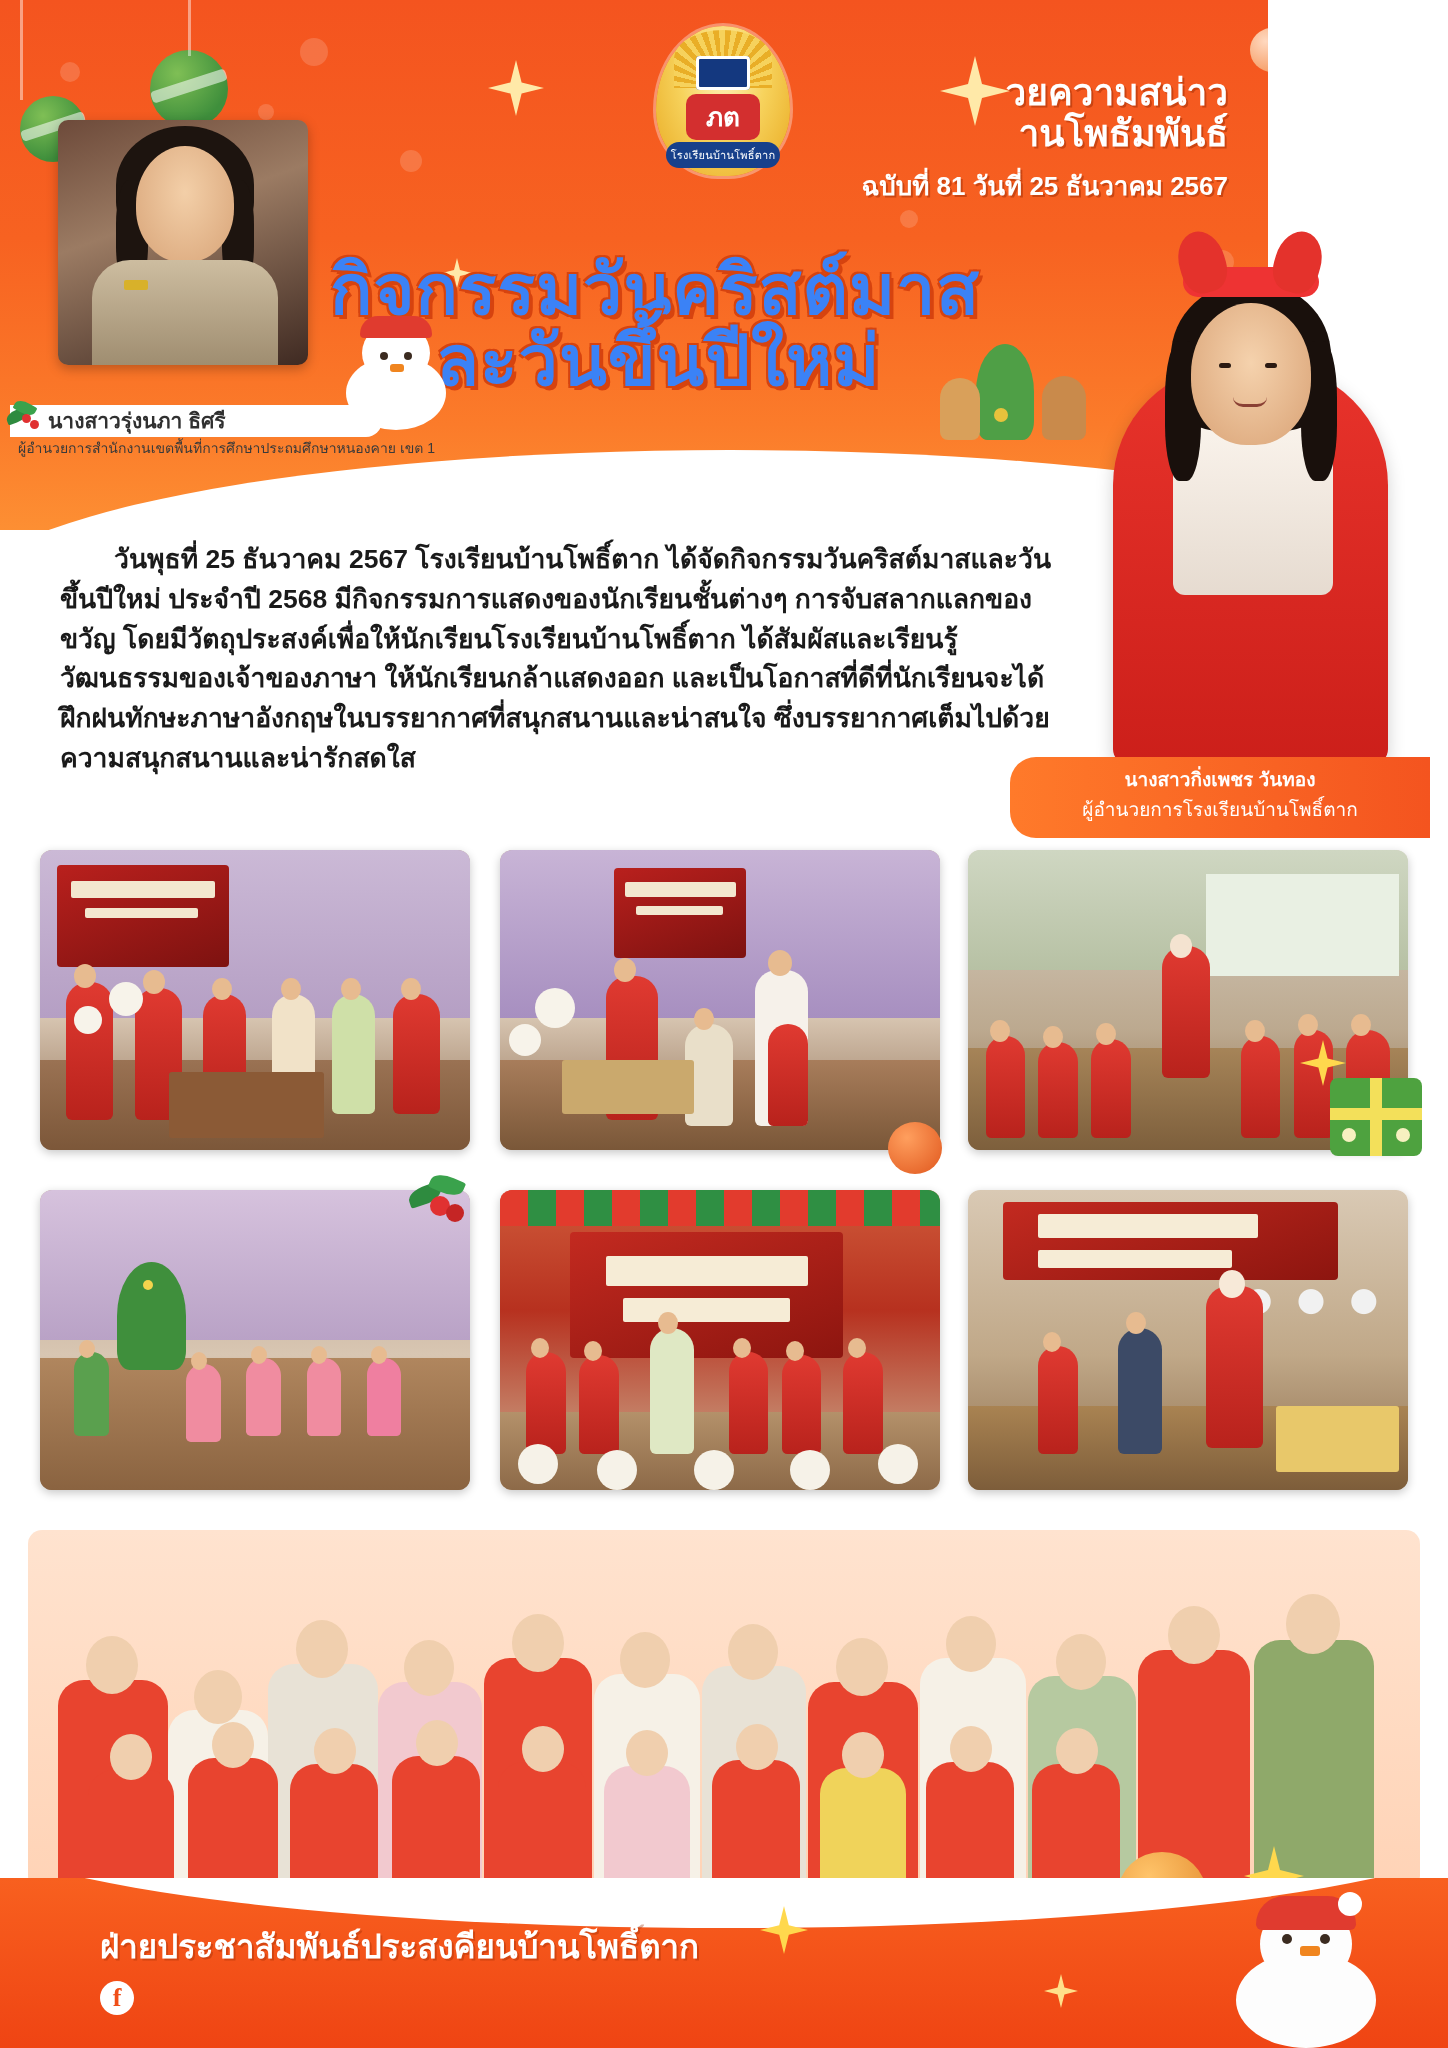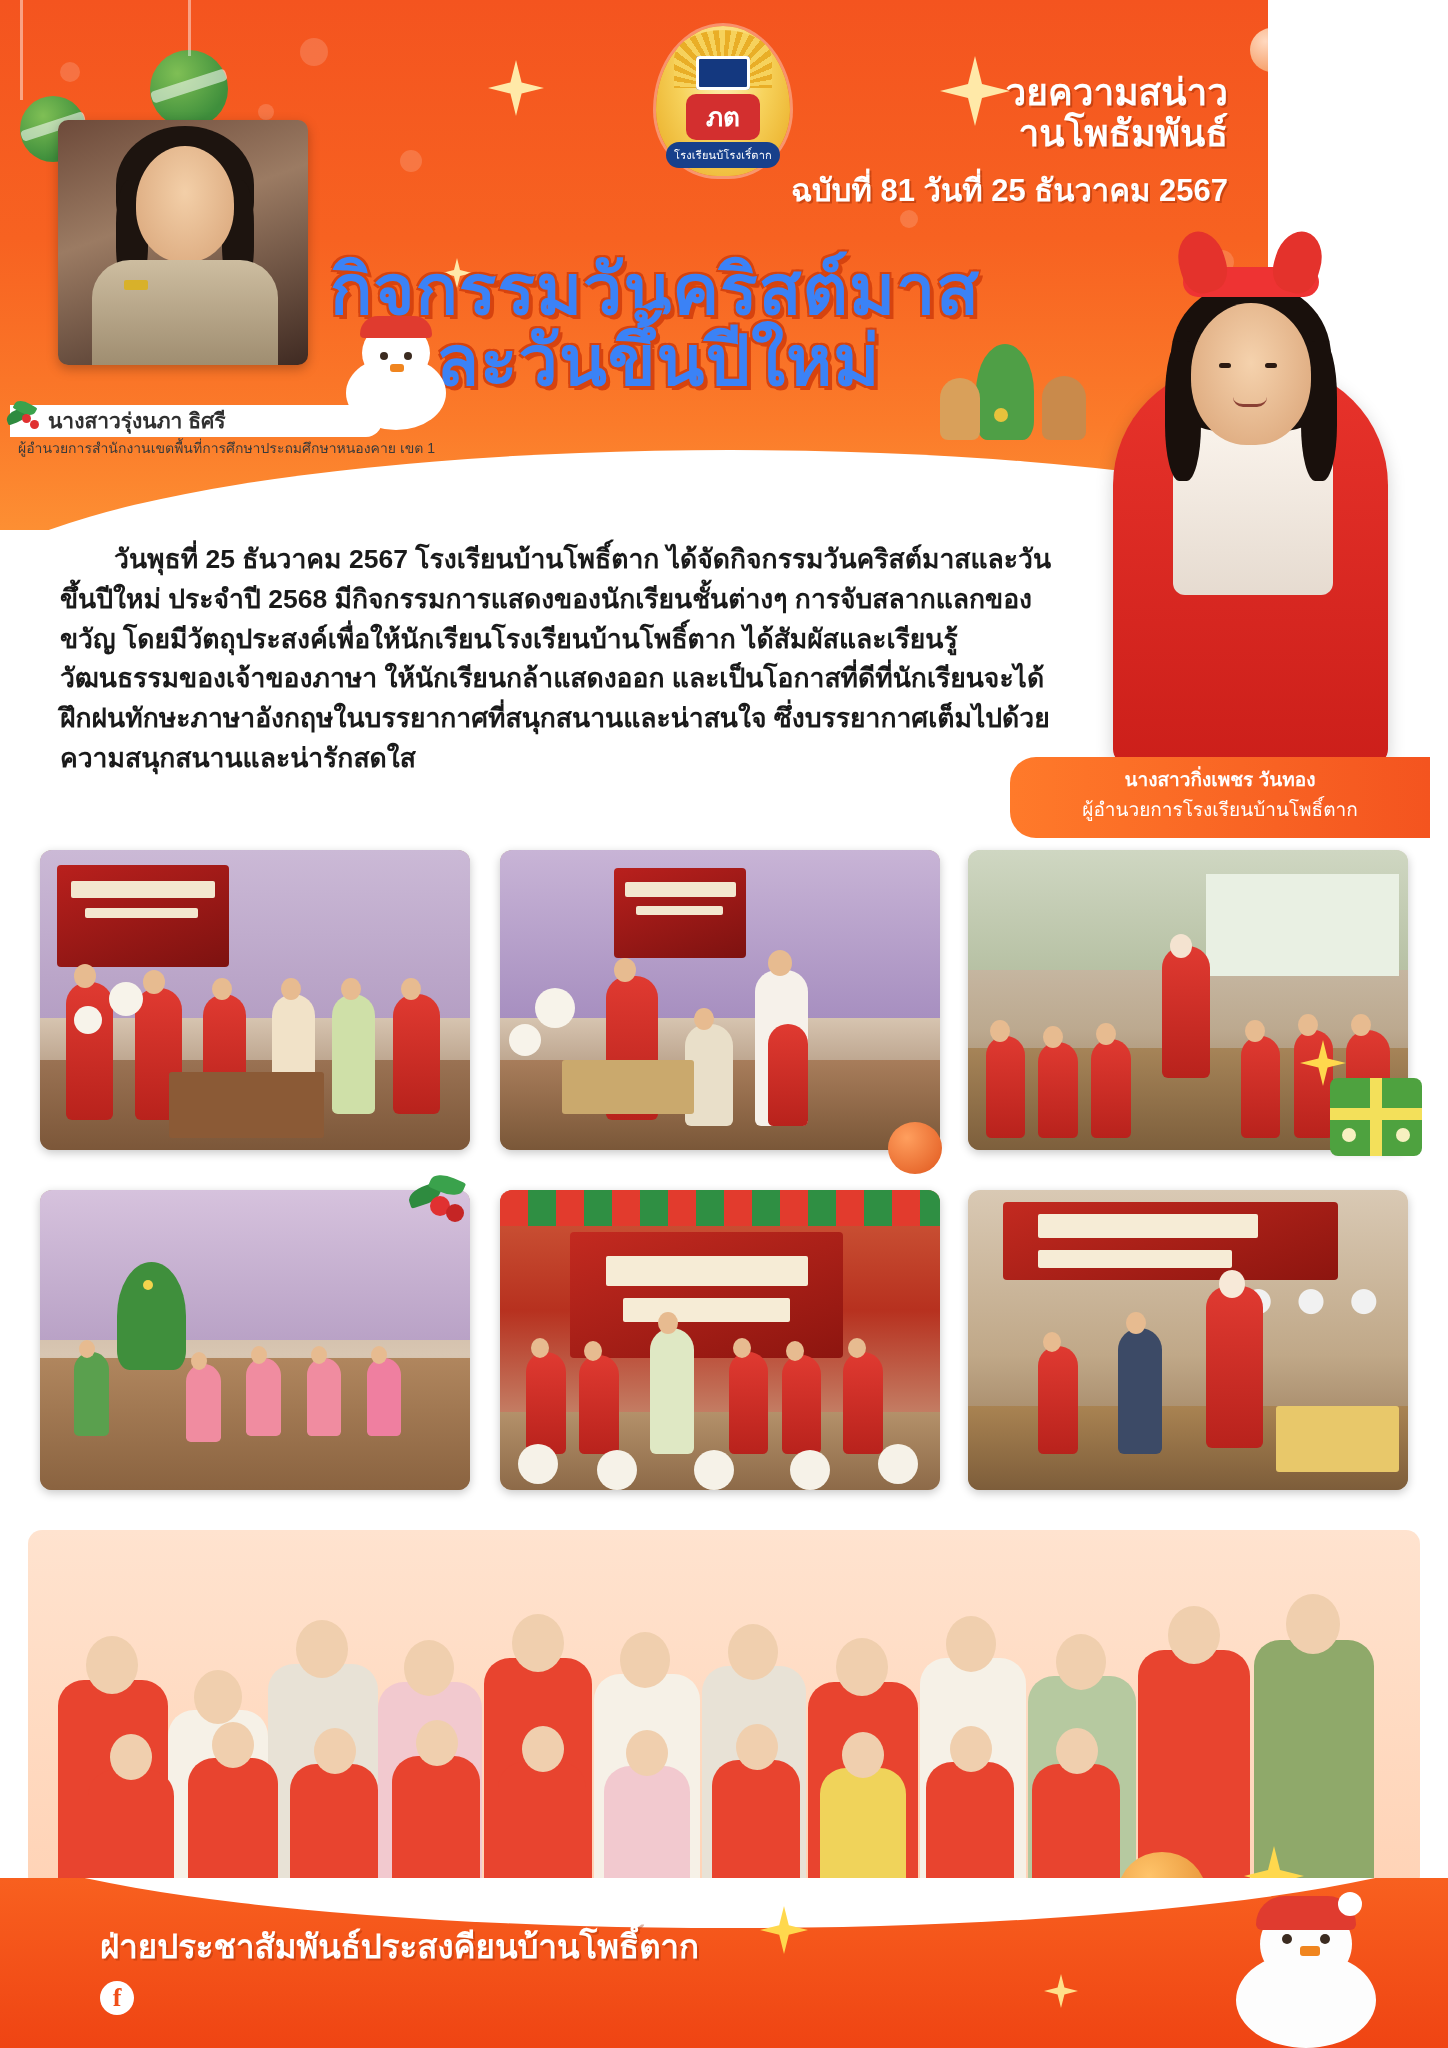--- a/index.html
+++ b/index.html
@@ -90,21 +90,21 @@
     width: 540px;
     text-align: right;
     color: #ffffff;
   }
   .hdr-title1 {
     font-size: 37px; font-weight: bold; line-height: 1.12;
     text-shadow: 2px 2px 0 rgba(150,40,0,.45);
   }
   .hdr-issue {
     margin-top: 10px;
-    font-size: 31px; font-weight: bold;
+    font-size: 26px; font-weight: bold;
     text-shadow: 2px 2px 0 rgba(150,40,0,.45);
   }
 
   .main-title {
     position: absolute;
     left: 330px; top: 255px;
     width: 860px;
     color: #3b82f6;
     font-size: 70px;
     font-weight: bold;
@@ -351,21 +351,21 @@
     <div class="sparkle" style="left:940px; top:56px; width:70px; height:70px;"></div>
     <div class="sparkle" style="left:1336px; top:250px; width:54px; height:54px;"></div>
     <div class="sparkle" style="left:1390px; top:318px; width:30px; height:30px;"></div>
     <div class="sparkle" style="left:442px; top:258px; width:30px; height:30px;"></div>
 
     <div class="crest">
       <div class="crest-plate"></div>
       <div class="crest-rays"></div>
       <div class="crest-book"></div>
       <div class="crest-mid">ภต</div>
-      <div class="crest-ribbon">โรงเรียนบ้โรงเริ์ตาก</div>
+      <div class="crest-ribbon">โรงเรียนบ้านโพธิ์ตาก</div>
     </div>
 
     <div class="hdr-right">
       <div class="hdr-title1">
         <span>วยความสน่าว</span><br>
         <span>านโพธัมพันธ์</span>
       </div>
       <div class="hdr-issue">ฉบับที่ 81 วันที่ 25 ธันวาคม 2567</div>
     </div>
   </div>

